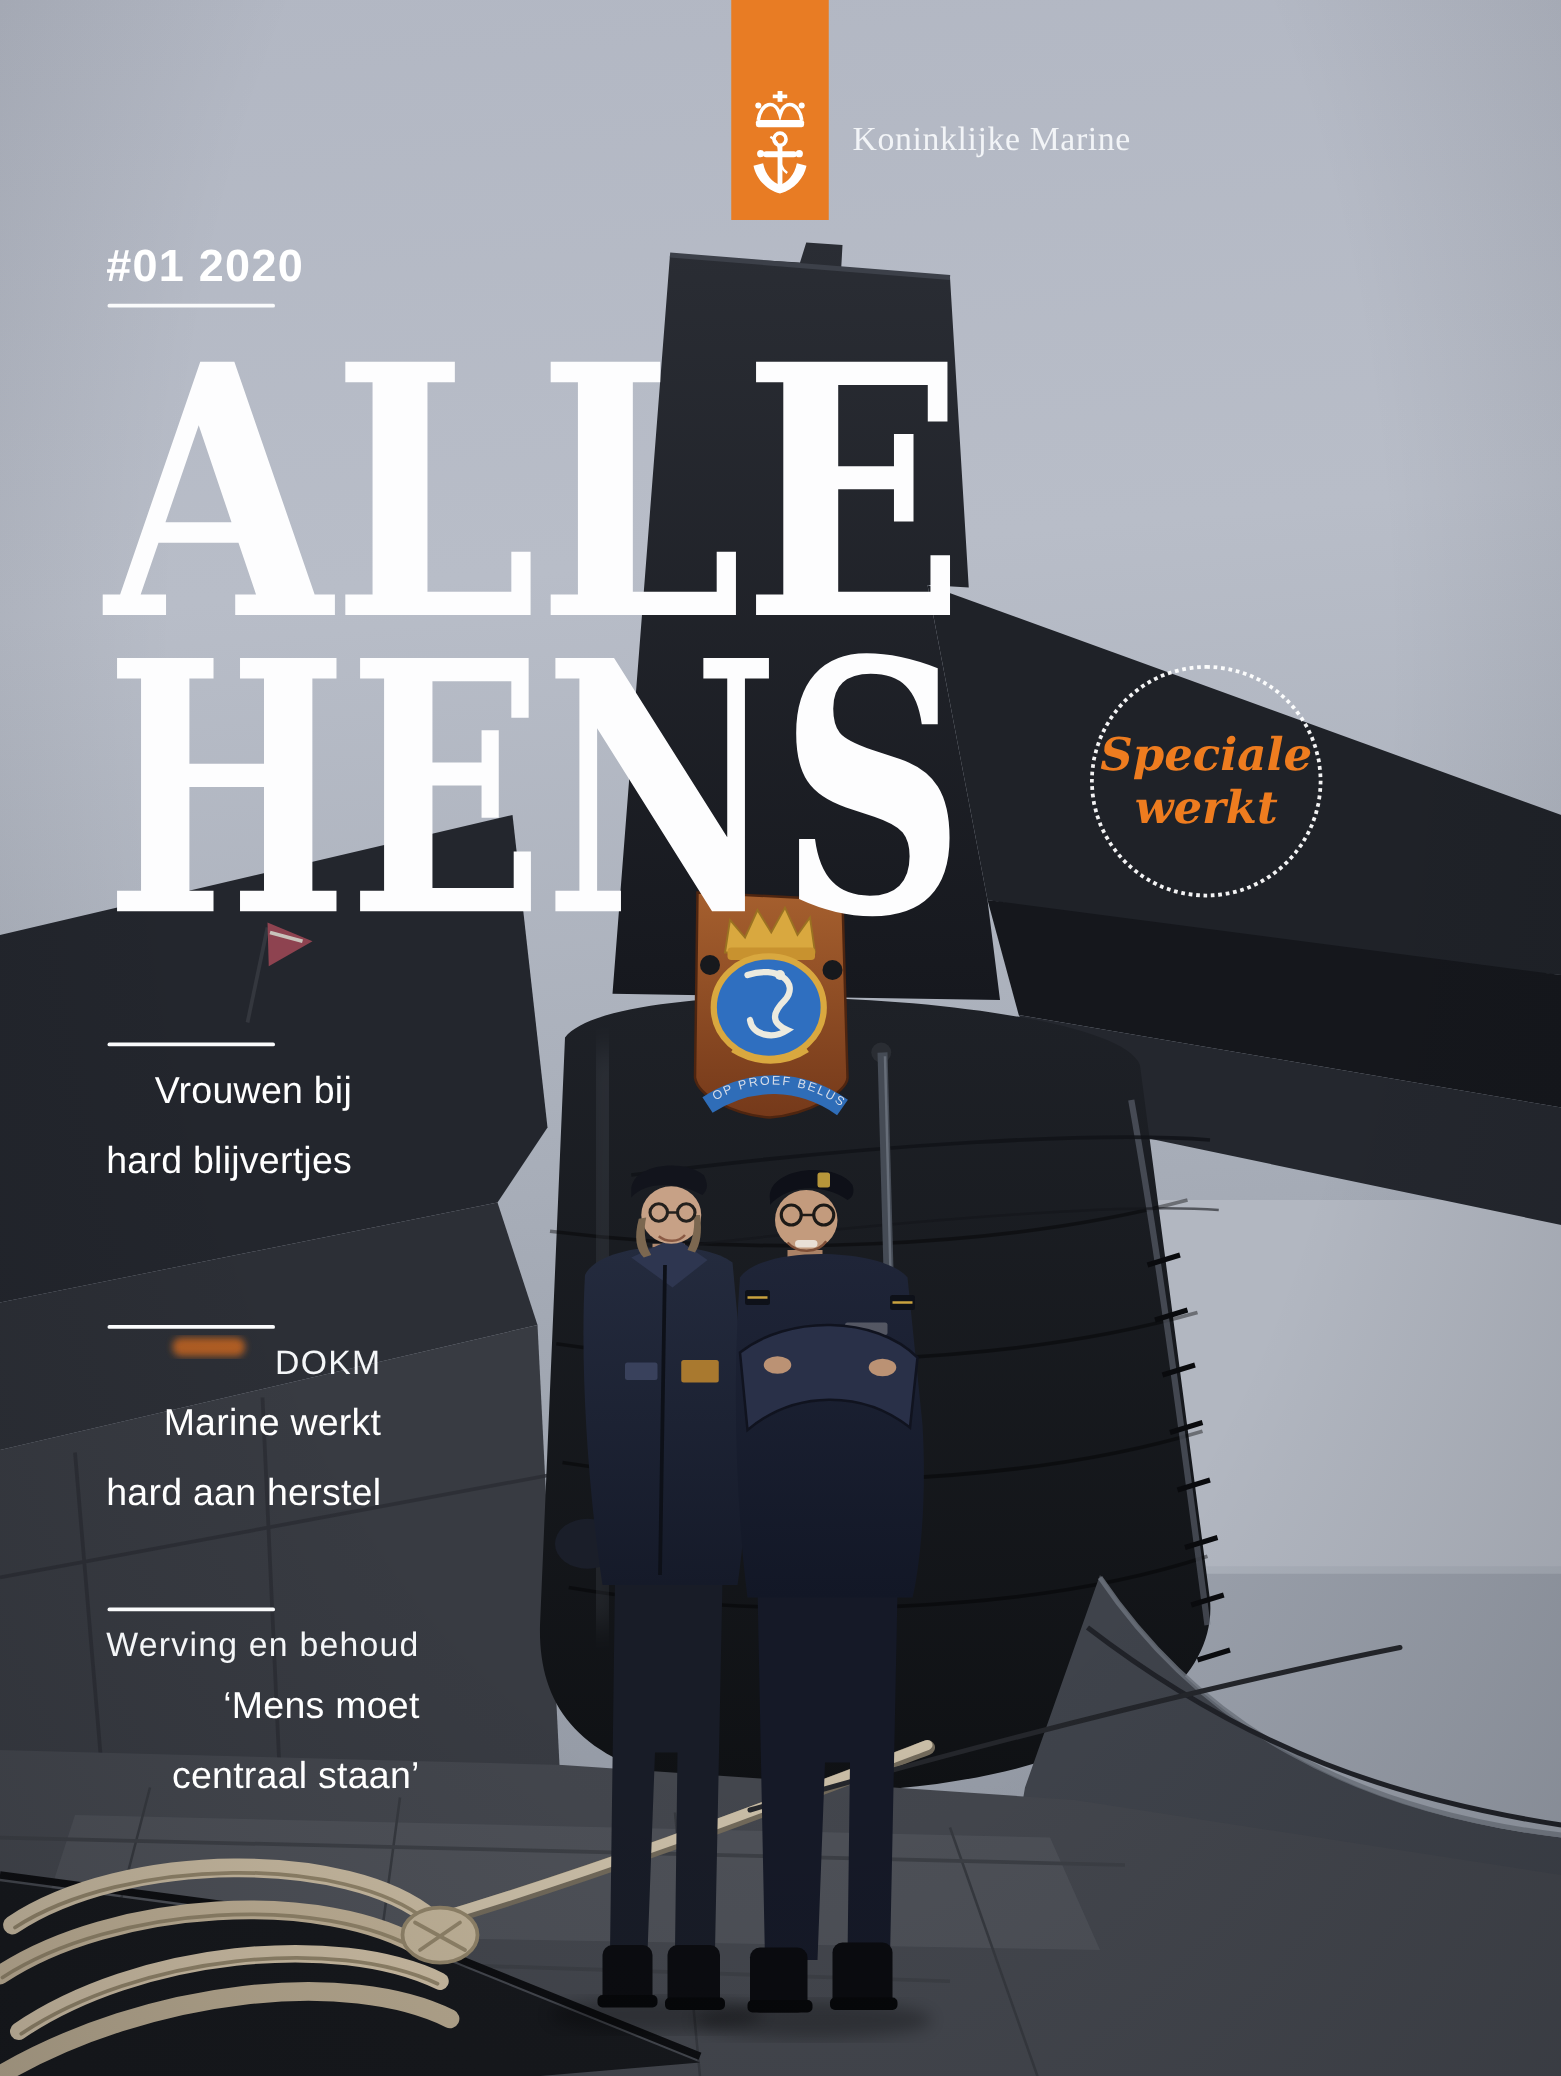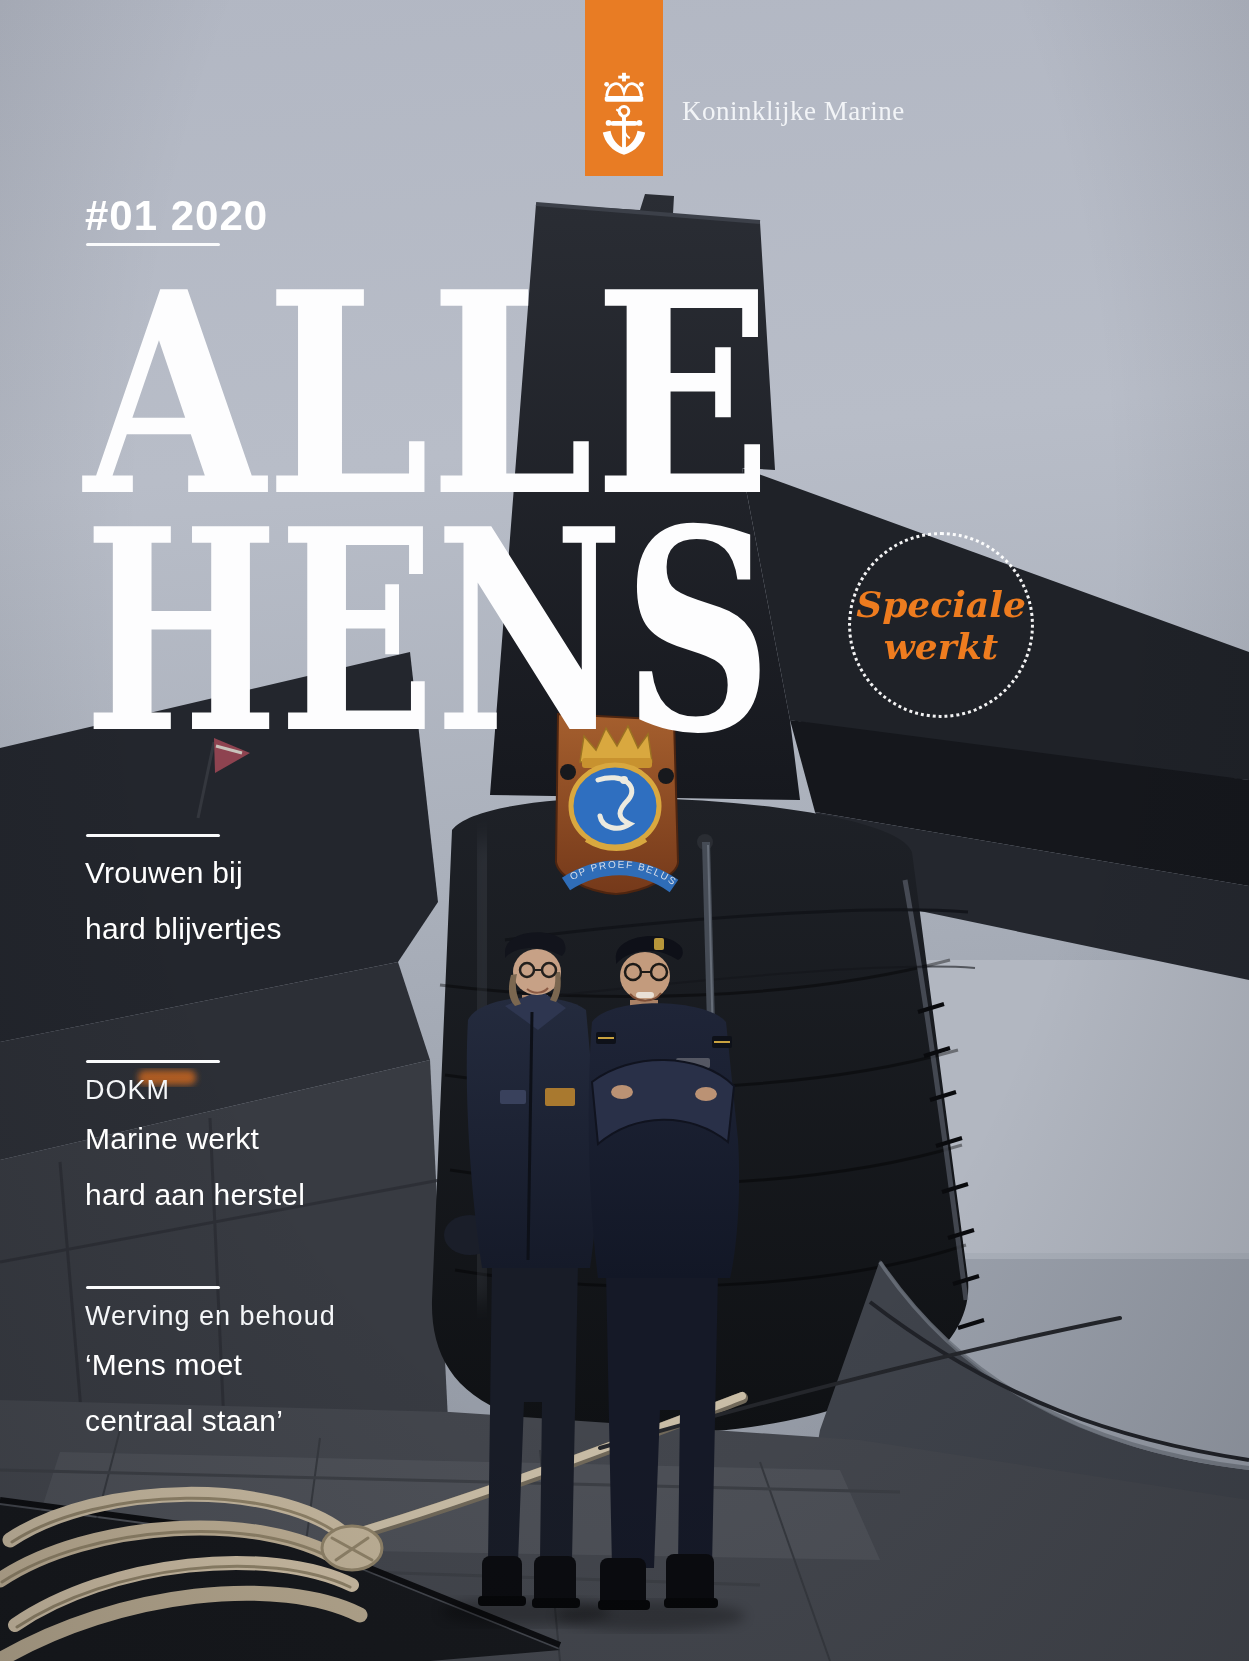--- a/index.html
+++ b/index.html
@@ -6,34 +6,34 @@
   .cover{
     position:relative;width:1249px;height:1661px;overflow:hidden;
     font-family:"Liberation Sans",sans-serif;
     background:linear-gradient(175deg,#b2b7c3 0%,#b8bdc8 28%,#aab0bb 52%,#9aa0ab 74%,#9096a1 100%);
   }
   .cover::after{
     content:"";position:absolute;inset:0;pointer-events:none;z-index:5;
     background:radial-gradient(ellipse at 50% 32%,rgba(0,0,0,0) 55%,rgba(8,10,14,.16) 100%);
   }
   .photo{position:absolute;inset:0;z-index:1;}
-  .overlay{position:absolute;z-index:6;}
+  .overlay{position:absolute;z-index:6;text-align:right;}
   
   .logo-banner{left:585px;top:0;width:78px;height:176px;background:#e87c24;}
   .logo-banner svg{position:absolute;left:12px;top:72px;}
   .logo-text{left:682px;top:96px;font-family:"Liberation Serif",serif;font-size:27px;color:#f2f4f7;letter-spacing:.5px;}
   
-  .issue{left:85px;top:192px;font-size:42px;font-weight:bold;color:#ffffff;letter-spacing:1px;}
+  .issue{left:85px;top:192px;font-size:36px;font-weight:bold;color:#ffffff;letter-spacing:1px;}
   .rule{height:3px;background:#fafbfc;border-radius:2px;}
   .issue-rule{left:86px;top:243px;width:134px;position:absolute;z-index:6;}
   
   .title-svg{position:absolute;inset:0;z-index:6;pointer-events:none;}
   
   .badge{
-    left:848px;top:532px;width:186px;height:186px;border-radius:50%;
+    left:872px;top:532px;width:186px;height:186px;border-radius:50%;
     border:3px dotted rgba(255,255,255,.95);box-sizing:border-box;
     display:flex;flex-direction:column;align-items:center;justify-content:center;
     font-family:"DejaVu Serif",serif;font-style:italic;font-weight:bold;
     font-size:36px;line-height:42px;color:#ee7c1f;text-align:right;
   }
   
   .coverline{left:85px;color:#ffffff;}
   .coverline .rule{width:134px;margin-left:1px;}
   .kicker{font-size:27px;line-height:34px;letter-spacing:1px;margin-top:10px;color:#f4f6f8;}
   .hl{font-size:30px;line-height:56px;margin-top:4px;letter-spacing:.2px;}

